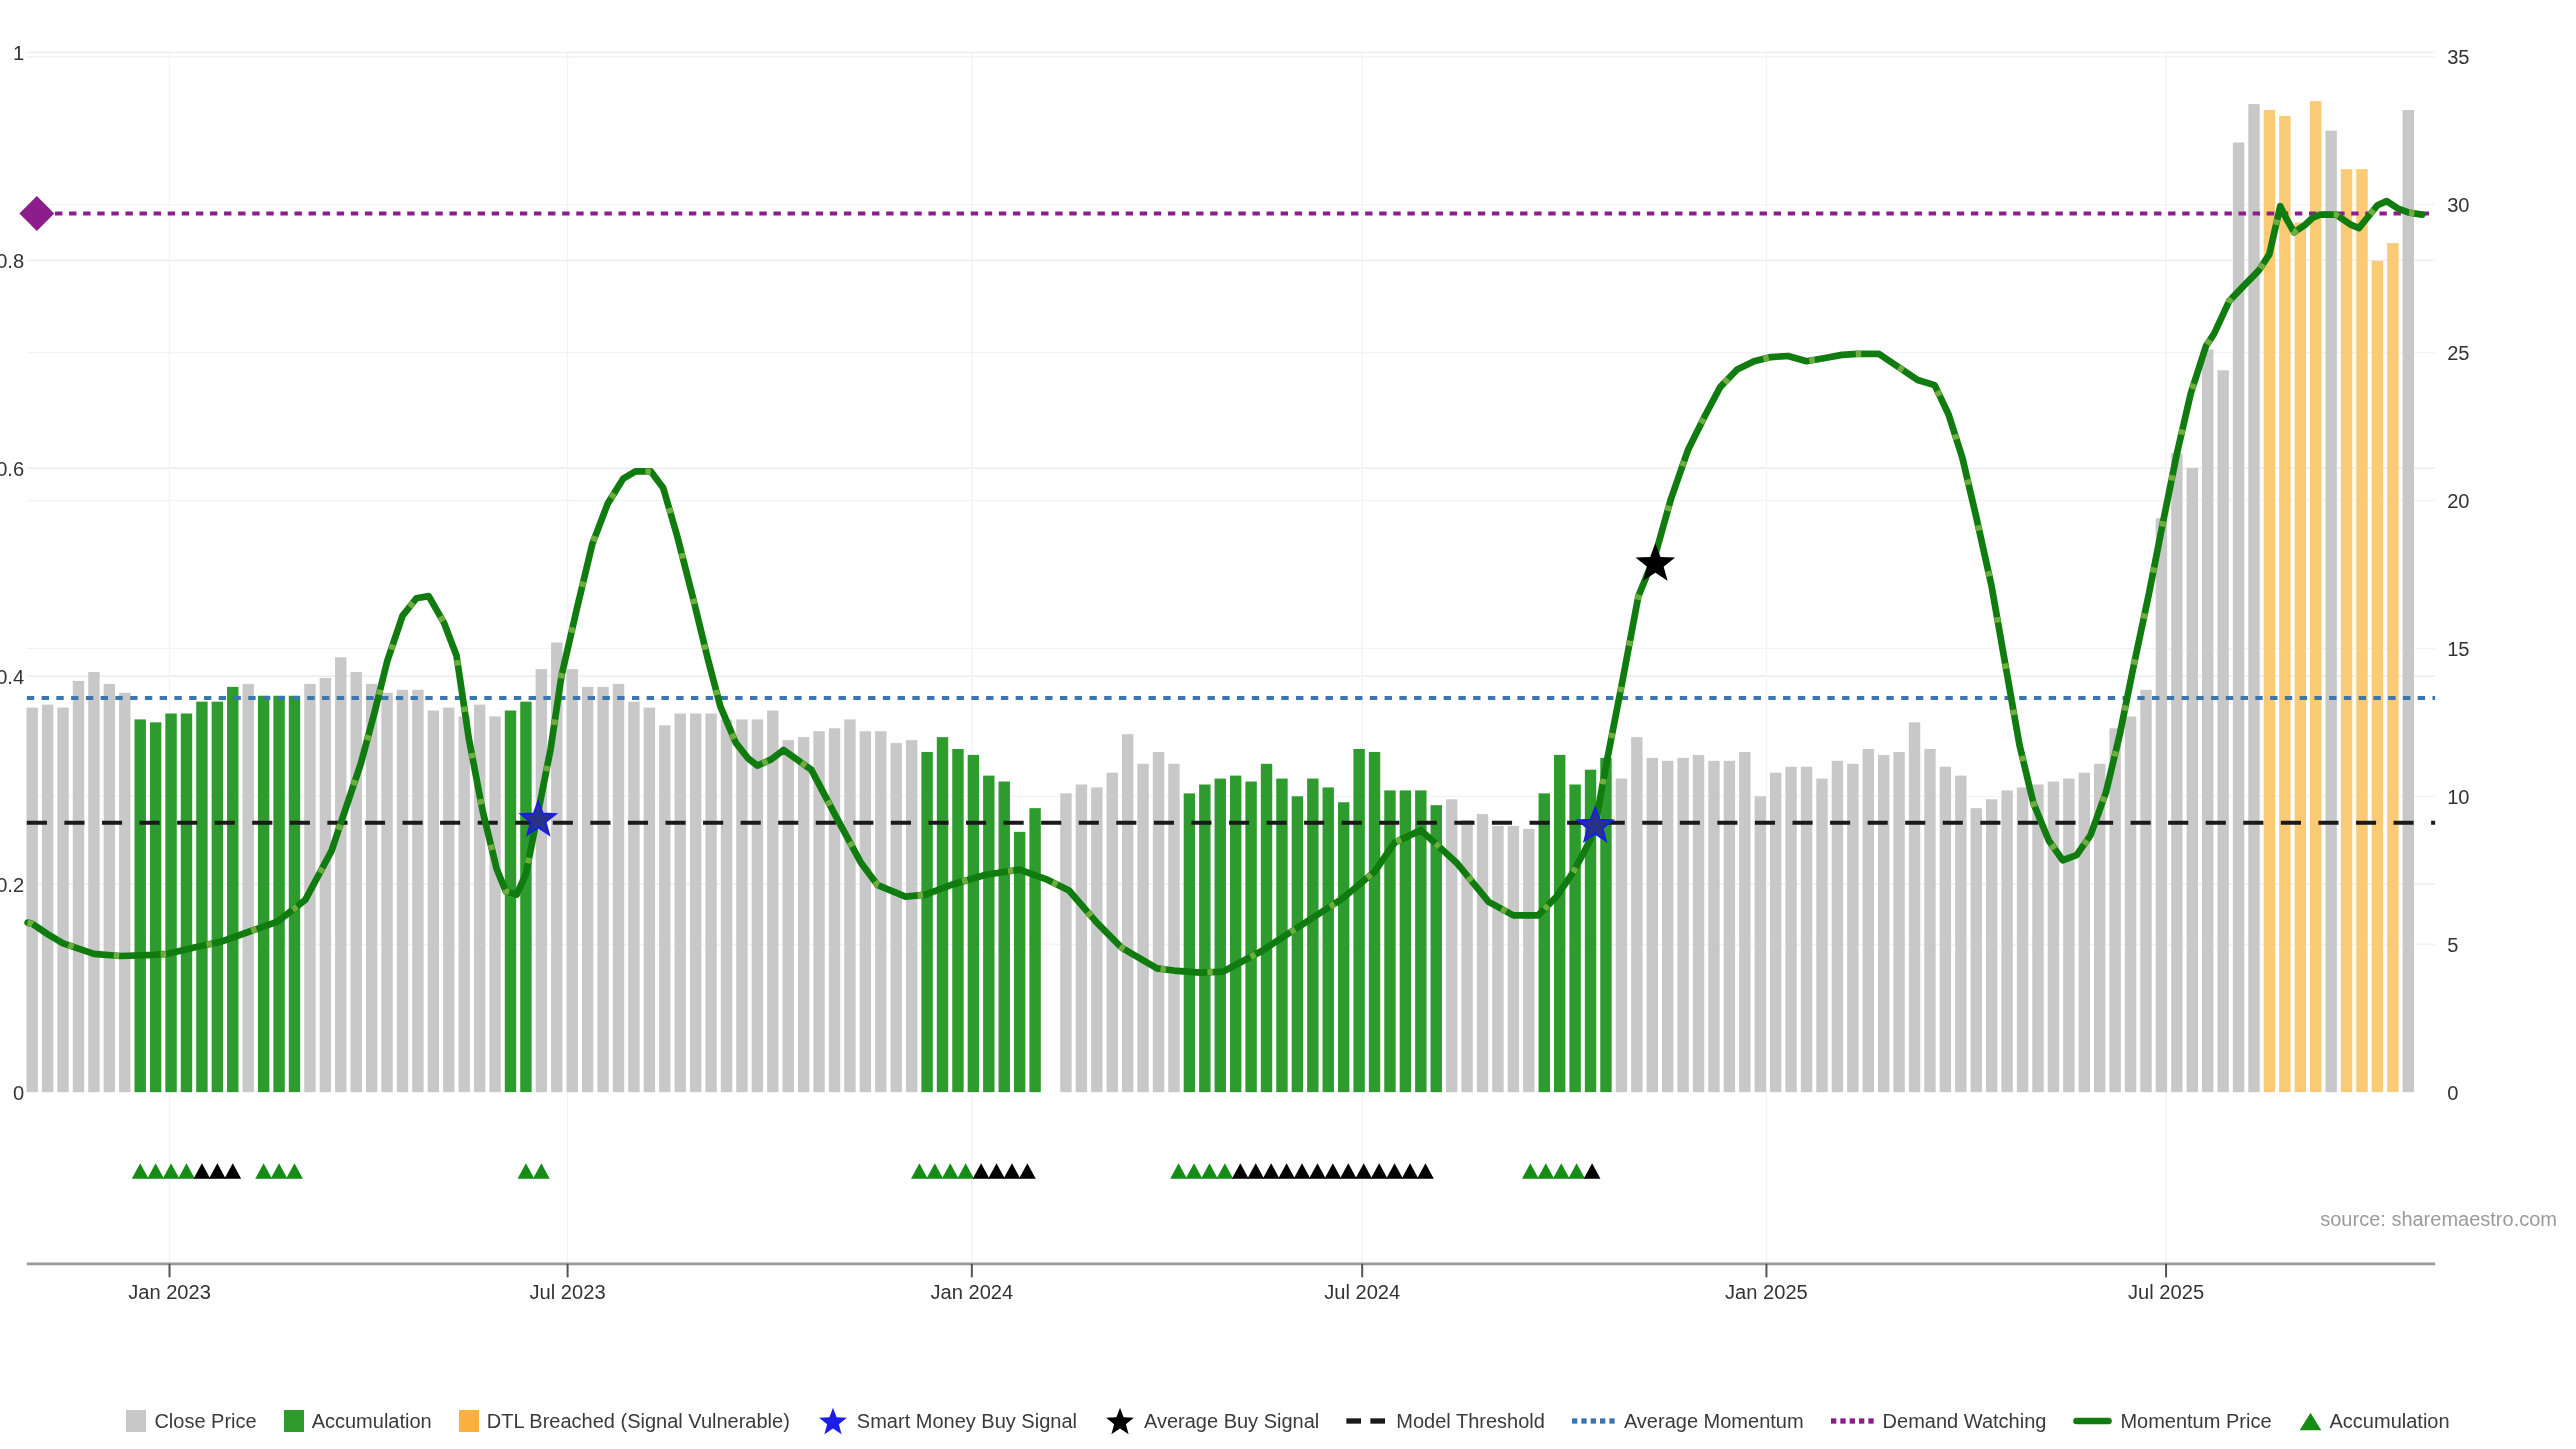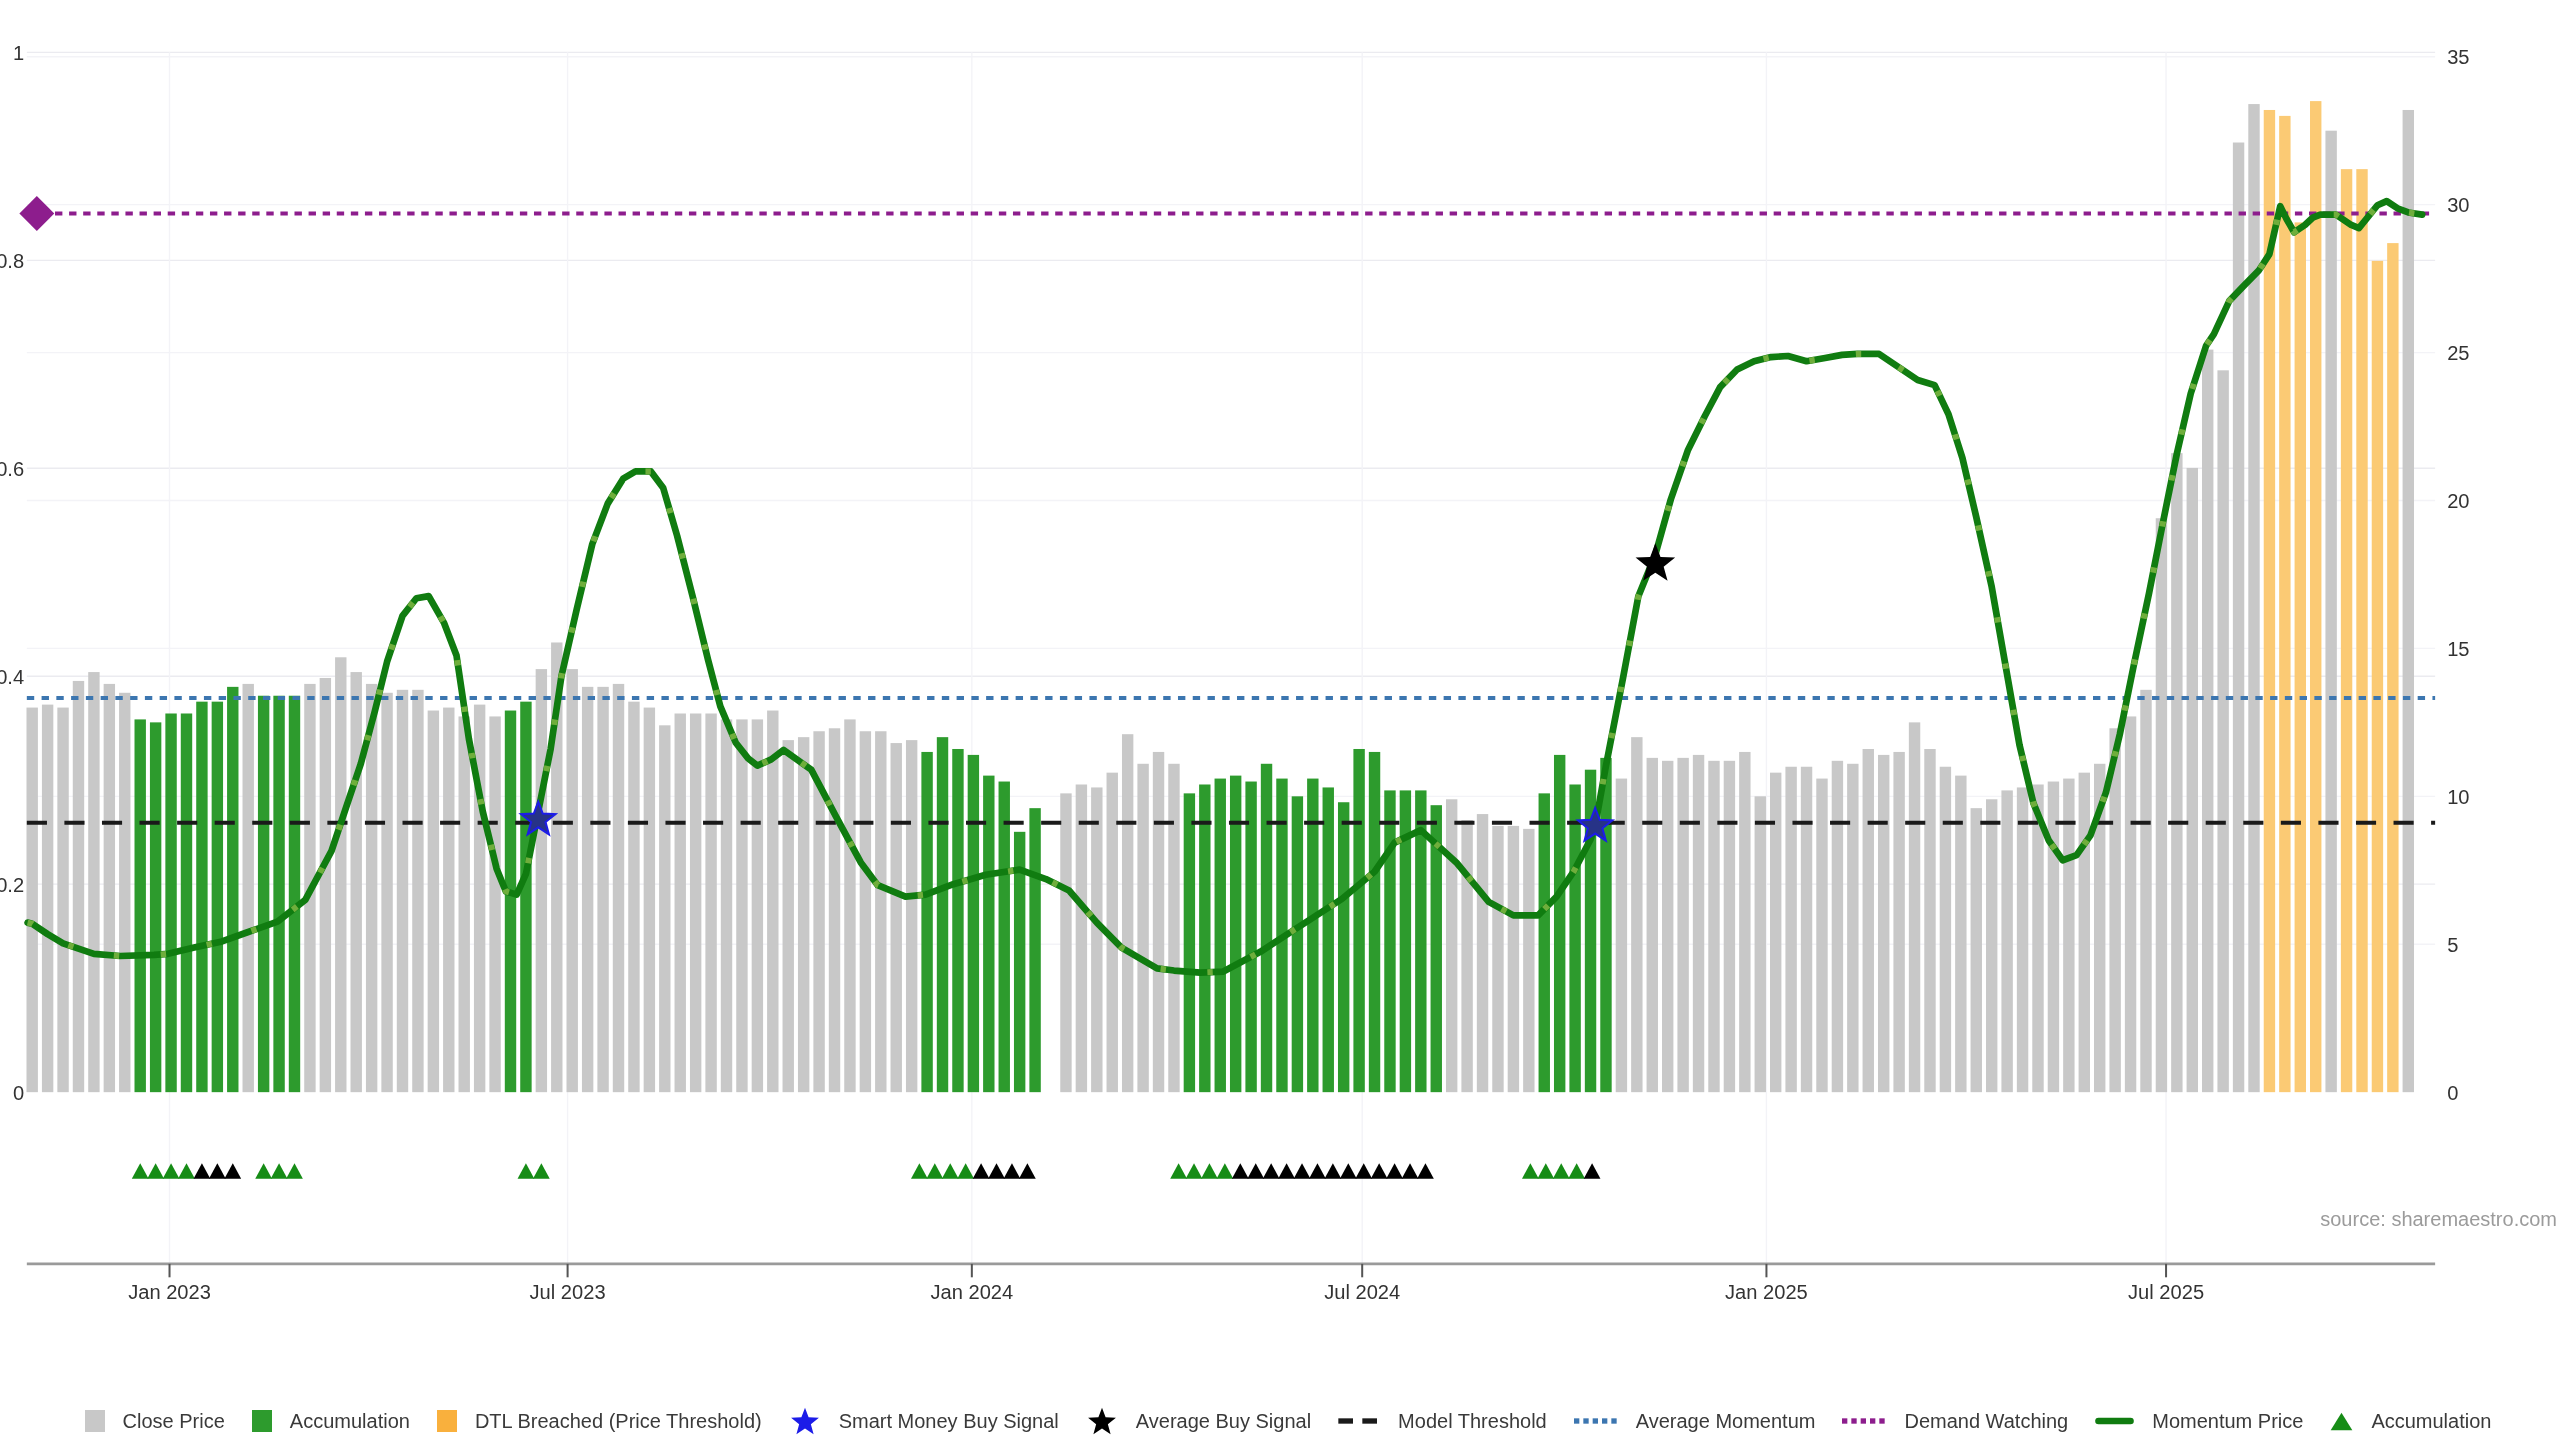--- a/index.html
+++ b/index.html
@@ -2,21 +2,21 @@
 <html style="font-size:10.7px"><head>
 <meta charset="utf-8">
 <style>
   html,body{margin:0;padding:0;background:#ffffff;}
   body{width:2576px;height:1449px;position:relative;overflow:hidden;
        font-family:"Liberation Sans", sans-serif;}
   #chart-stage{position:absolute;left:0;top:0;width:2576px;height:1382px;}
   #source-credit{position:absolute;right:19px;top:1208px;font-size:20px;color:#9b9b9b;}
   #legend-row{position:absolute;left:0;right:0;top:1405px;display:flex;
               justify-content:center;align-items:center;gap:27px;}
-  .legend-item{display:flex;align-items:center;gap:18px;font-size:20px;color:#3a3a3a;white-space:nowrap;cursor:pointer;}
+  .legend-item{display:flex;align-items:center;gap:8px;font-size:20px;color:#3a3a3a;white-space:nowrap;cursor:pointer;}
   .legend-item .sw{display:inline-flex;align-items:center;justify-content:center;}
   .sw-square{width:20px;height:21.5px;}
   svg text{font-family:"Liberation Sans", sans-serif;}
 </style>
 </head>
 <body>
 
 <div id="chart-stage">
   <svg id="plot-svg" width="2576" height="1382" viewBox="0 0 3840 2060" xmlns="http://www.w3.org/2000/svg">
       <g>
@@ -284,21 +284,21 @@
     <div class="legend-item">
       <span class="sw sw-square" style="background: rgb(200, 200, 200);"></span>
       <span>Close Price</span>
     </div>
     <div class="legend-item">
       <span class="sw sw-square" style="background: rgb(45, 155, 45);"></span>
       <span>Accumulation</span>
     </div>
     <div class="legend-item">
       <span class="sw sw-square" style="background: rgb(249, 176, 61);"></span>
-      <span>DTL Breached (Price Threshold)</span>
+      <span>DTL Breached (Signal Vulnerable)</span>
     </div>
     <div class="legend-item">
       <span class="sw">
         <svg width="32" height="32" viewBox="0 0 48 48">
           <polygon points="24.0,4.0 29.4,18.5 44.9,19.2 32.8,28.9 36.9,43.8 24.0,35.2 11.1,43.8 15.2,28.9 3.1,19.2 18.6,18.5" fill="#1c1ce8"></polygon>
         </svg>
       </span>
       <span>Smart Money Buy Signal</span>
     </div>
     <div class="legend-item">

